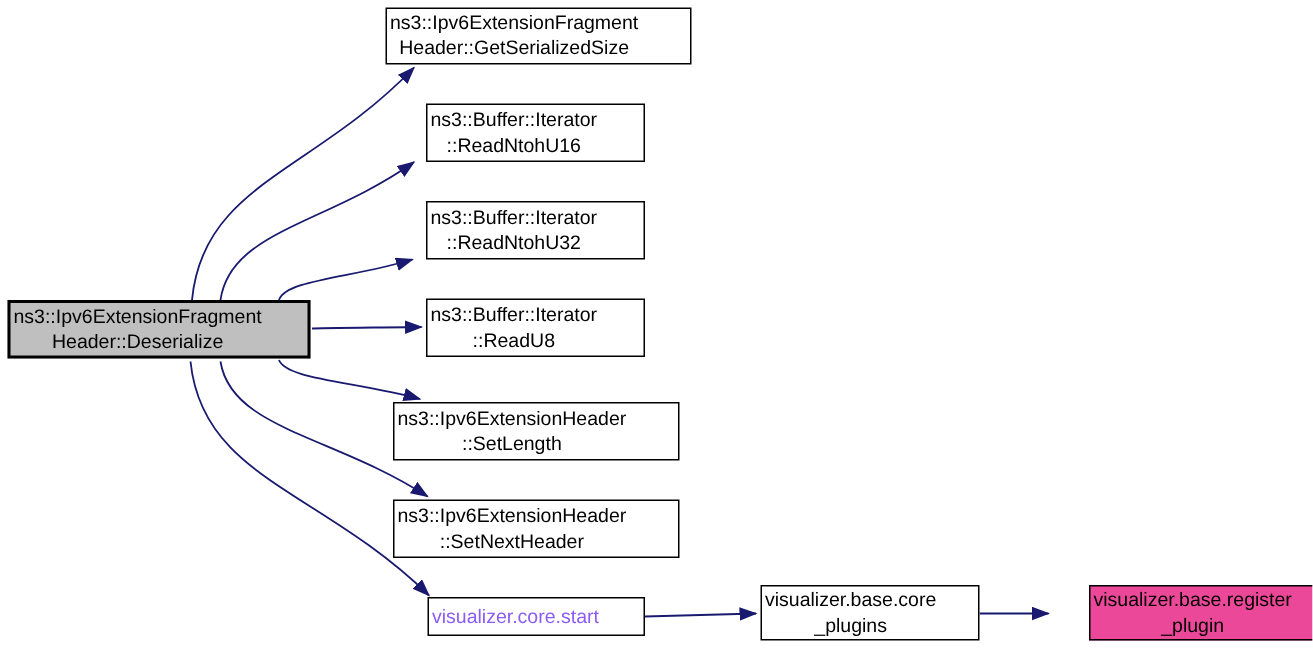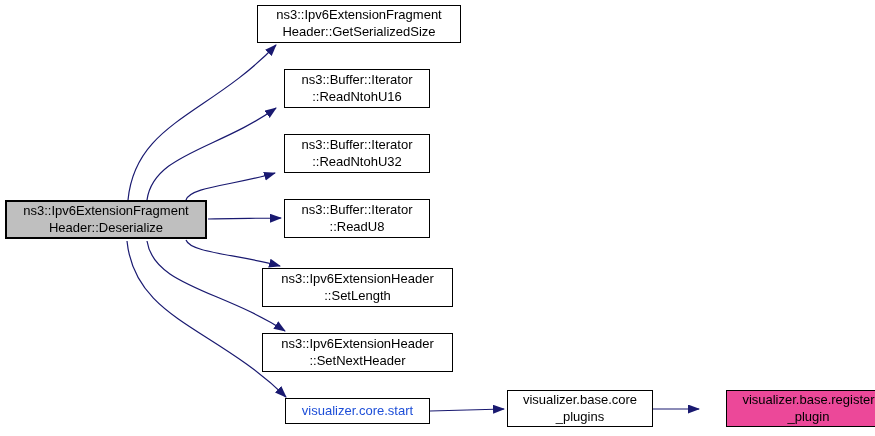--- a/index.html
+++ b/index.html
@@ -23,21 +23,20 @@
     height: 436px;
     pointer-events: none;
   }
   .node {
     position: absolute;
     box-sizing: border-box;
     background: #ffffff;
     border: 1px solid #000000;
     display: flex;
     align-items: center;
-    justify-content: center;
     text-align: center;
     font-size: 13px;
     line-height: 1.3;
     color: #000000;
     white-space: pre-line;
     cursor: pointer;
   }
   .node.highlight {
     background: #bfbfbf;
     border-width: 2px;
@@ -78,19 +77,19 @@
       <div class="node" style="left: 284px; top: 69px; width: 146px; height: 39px; background: rgb(255, 255, 255); border-color: rgb(0, 0, 0); color: rgb(0, 0, 0);"><span>ns3::Buffer::Iterator
 ::ReadNtohU16</span></div>
       <div class="node" style="left: 284px; top: 134px; width: 146px; height: 39px; background: rgb(255, 255, 255); border-color: rgb(0, 0, 0); color: rgb(0, 0, 0);"><span>ns3::Buffer::Iterator
 ::ReadNtohU32</span></div>
       <div class="node" style="left: 284px; top: 199px; width: 146px; height: 39px; background: rgb(255, 255, 255); border-color: rgb(0, 0, 0); color: rgb(0, 0, 0);"><span>ns3::Buffer::Iterator
 ::ReadU8</span></div>
       <div class="node" style="left: 262px; top: 268px; width: 191px; height: 39px; background: rgb(255, 255, 255); border-color: rgb(0, 0, 0); color: rgb(0, 0, 0);"><span>ns3::Ipv6ExtensionHeader
 ::SetLength</span></div>
       <div class="node" style="left: 262px; top: 333px; width: 191px; height: 39px; background: rgb(255, 255, 255); border-color: rgb(0, 0, 0); color: rgb(0, 0, 0);"><span>ns3::Ipv6ExtensionHeader
 ::SetNextHeader</span></div>
-      <div class="node" style="left: 285px; top: 398px; width: 145px; height: 26px; background: rgb(255, 255, 255); border-color: rgb(0, 0, 0); color: #1d4ed8;"><span>visualizer.core.start</span></div>
+      <div class="node" style="left: 285px; top: 398px; width: 145px; height: 26px; background: rgb(255, 255, 255); border-color: rgb(0, 0, 0); color: #8b5cf6;"><span>visualizer.core.start</span></div>
       <div class="node" style="left: 507px; top: 390px; width: 146px; height: 37px; background: rgb(255, 255, 255); border-color: rgb(0, 0, 0); color: rgb(0, 0, 0);"><span>visualizer.base.core
 _plugins</span></div>
       <div class="node" style="left: 702px; top: 390px; width: 165px; height: 37px; background: #ec4899; border-color: rgb(0, 0, 0); color: rgb(0, 0, 0); margin-left: 24px;"><span>visualizer.base.register
 _plugin</span></div>
     </div>
 </div>
 
 </body></html>

